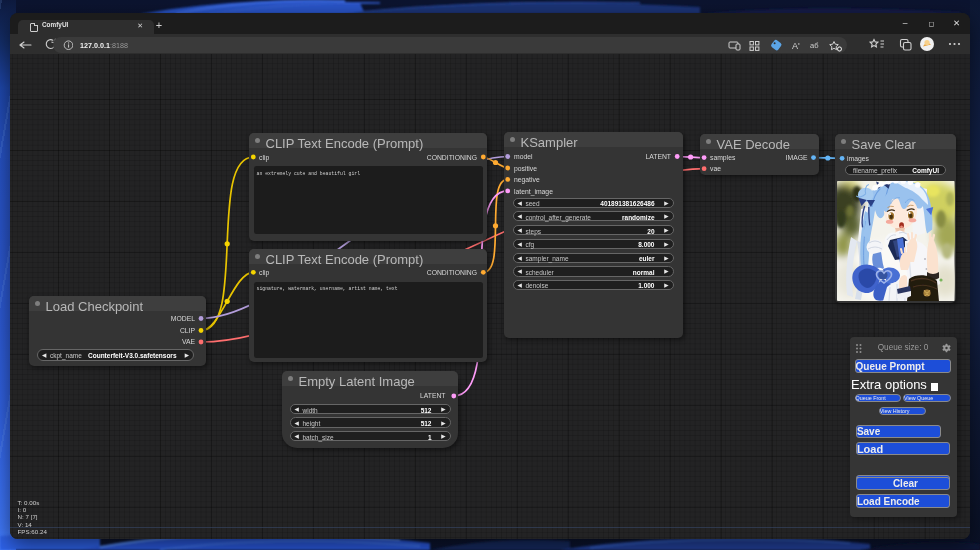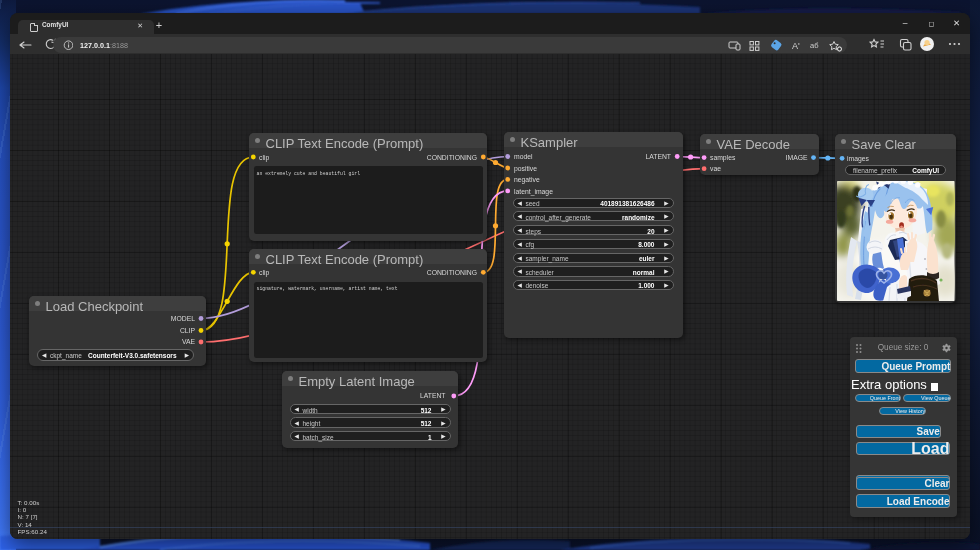--- a/index.html
+++ b/index.html
@@ -45,21 +45,21 @@
 .out{text-align:right;}
 .widget{position:absolute;background:#1f1f1f;border:1px solid #666;border-radius:6px;font-size:6.5px;color:#c9c9c9;z-index:3;box-sizing:border-box;}
 .widget .lab{position:absolute;left:12px;top:1.6px;white-space:nowrap;}
 .widget .val{position:absolute;right:18px;top:1.6px;color:#fff;white-space:nowrap;font-weight:700;}
 .widget .la,.widget .ra{position:absolute;top:0;bottom:0;display:flex;align-items:center;color:#e8e8e8;font-size:5.6px;}
 .widget .la{left:4px;} .widget .ra{right:4px;}
 .tarea{position:absolute;background:#1c1c1c;border-radius:2.5px;font-family:"Liberation Mono",monospace;font-size:4.8px;color:#cfcfcf;padding:4.5px 3px 3px;box-sizing:border-box;z-index:3;line-height:6px;}
 
 #qp{position:absolute;left:839.5px;top:283px;width:107px;height:179.5px;background:#353535;border-radius:4px;z-index:4;box-shadow:2px 2px 6px rgba(0,0,0,.4);}
 #qp .qs{position:absolute;left:0;right:0;top:6px;text-align:center;font-size:8.2px;color:#9a9a9a;}
-.qbtn{position:absolute;background:#0369a1;border:1px solid #8a8a8a;border-radius:3px;color:#ececec;text-align:right;box-sizing:border-box;}
+.qbtn{position:absolute;background:#1d4ed8;border:1px solid #8a8a8a;border-radius:3px;color:#ececec;text-align:left;box-sizing:border-box;}
 
 #stats{position:absolute;left:7.6px;top:444.5px;font-size:6.2px;color:#dcdcdc;line-height:7.45px;z-index:4;opacity:.92;}
 </style></head>
 <body>
 <div id="stage">
 <div id="wall"></div>
 <div id="wleft"></div>
 <div id="wright"></div>
 <svg id="wallsvg" viewBox="0 0 980 550">
  <defs>
@@ -247,21 +247,21 @@
             <span class="ra">▶</span>
           </div>
     <div class="widget" style="left:8.5px;top:148.4px;width:161px;height:10.3px;">
             <span class="la">◀</span>
             <span class="lab">denoise</span>
             <span class="val">1.000</span>
             <span class="ra">▶</span>
           </div>
   </div>
 
-  <div class="node" style="left:272px;top:317px;width:175.5px;height:77px;">
+  <div class="node" style="left:272px;top:317px;width:175.5px;height:77px;border-radius:15px;">
     <div class="nh">
             <span class="dot"></span>
             <span class="t">Empty Latent Image</span>
           </div>
     <span class="plabel out" style="right:12px;top:21px;">LATENT</span>
     <div class="widget" style="left:7.5px;top:33px;width:161px;height:10.3px;">
             <span class="la">◀</span>
             <span class="lab">width</span>
             <span class="val">512</span>
             <span class="ra">▶</span>
@@ -498,21 +498,21 @@
 <circle cx="96.5" cy="11" r="1.2" fill="#353535"></circle>
             </g>
     </svg>
     <div class="qs">Queue size: 0</div>
     <div class="qbtn" style="left:5.1px;top:21.5px;width:96.8px;height:14.4px;font-size:10px;font-weight:700;line-height:13.5px;">Queue Prompt</div>
     <div style="position:absolute;right:18.5px;top:40px;text-align:right;font-size:13px;color:#fff;white-space:nowrap;">Extra options <span style="display:inline-block;width:7.5px;height:7.5px;background:#fff;vertical-align:-1.5px;"></span></div>
     <div class="qbtn" style="left:5.1px;top:56.7px;width:46.5px;height:8.4px;border-radius:4.5px;font-size:5.4px;line-height:7px;">Queue Front</div>
     <div class="qbtn" style="left:53.5px;top:56.7px;width:48.4px;height:8.4px;border-radius:4.5px;font-size:5.4px;line-height:7px;">View Queue</div>
     <div class="qbtn" style="left:29.2px;top:69.9px;width:47.5px;height:8.6px;border-radius:4.5px;font-size:5.4px;line-height:7.2px;">View History</div>
     <div class="qbtn" style="left:6.4px;top:87.9px;width:85px;height:13.4px;font-size:10px;font-weight:700;line-height:12.5px;">Save</div>
-    <div class="qbtn" style="left:6.4px;top:105.1px;width:94.6px;height:13.4px;font-size:16px;font-weight:700;line-height:12.5px;padding-left:20px;">Load</div>
+    <div class="qbtn" style="left:6.4px;top:105.1px;width:94.6px;height:13.4px;font-size:11px;font-weight:700;line-height:12.5px;">Load</div>
     <div class="qbtn" style="left:6.4px;top:138px;width:94.6px;height:13.4px;font-size:10px;font-weight:700;line-height:12.5px;">Refresh</div>
     <div class="qbtn" style="left:6.4px;top:139.8px;width:94.6px;height:13.4px;font-size:10px;font-weight:700;line-height:12.5px;padding-left:36px;">Clear</div>
     <div class="qbtn" style="left:6.4px;top:156.9px;width:94.6px;height:14.4px;font-size:10px;font-weight:700;line-height:13.5px;">Load Encode</div>
   </div>
 
   <div id="stats">T: 0.00s<br>I: 0<br>N: 7 [7]<br>V: 14<br>FPS:60.24</div>
   <div style="position:absolute;left:0;top:473px;width:960px;height:1px;background:#3c4f72;opacity:.55;z-index:1;"></div>
  </div>
 </div>
 </div>

